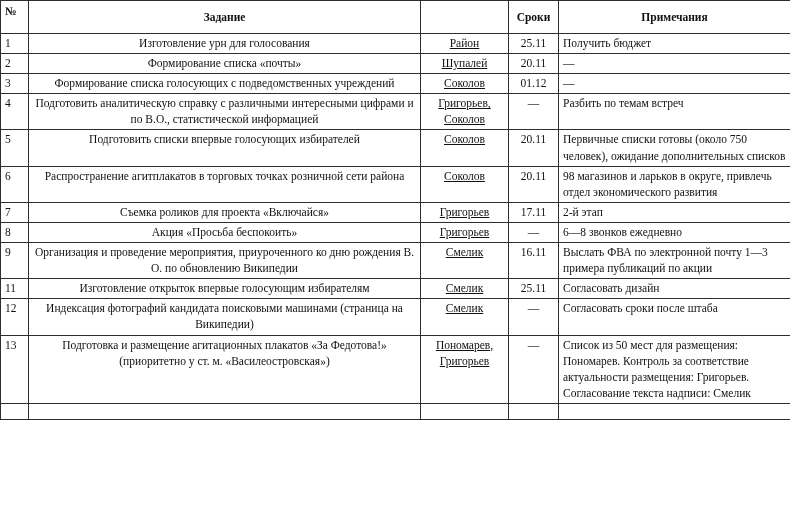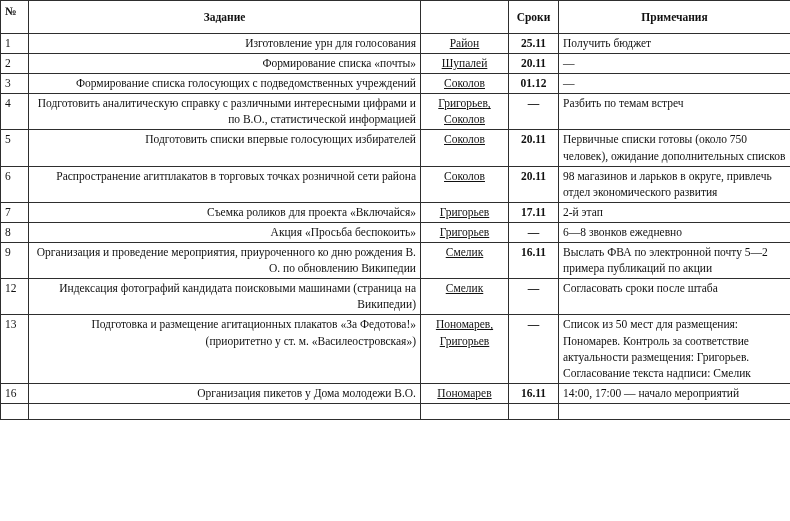--- a/index.html
+++ b/index.html
@@ -39,23 +39,23 @@
   table.doc-table thead th.col-num {
     text-align: left;
     vertical-align: top;
   }
   col.c-num   { width: 28px; }
   col.c-task  { width: 392px; }
   col.c-who   { width: 88px; }
   col.c-due   { width: 50px; }
   col.c-note  { width: 232px; }
   td.num  { text-align: left; }
-  td.task { text-align: right; }
+  td.task { text-align: center; }
   td.who  { text-align: center; text-decoration: underline; }
-  td.due  { text-align: center; font-weight: bold; }
+  td.due  { text-align: center; }
   td.note { text-align: left; }
   tbody tr:last-child td { height: 12px; }
 </style>
 </head>
 <body>
 
 <table class="doc-table">
   <colgroup>
     <col class="c-num">
     <col class="c-task">
@@ -127,44 +127,44 @@
     <td class="task">Акция «Просьба беспокоить»</td>
     <td class="who">Григорьев</td>
     <td class="due">—</td>
     <td class="note">6—8 звонков ежедневно</td>
   </tr>
       <tr>
     <td class="num">9</td>
     <td class="task">Организация и проведение мероприятия, приуроченного ко дню рождения В. О. по обновлению Википедии</td>
     <td class="who">Смелик</td>
     <td class="due">16.11</td>
-    <td class="note">Выслать ФВА по электронной почту 5—2 примера публикаций по акции</td>
+    <td class="note">Выслать ФВА по электронной почту 1—3 примера публикаций по акции</td>
+  </tr>
+      <tr>
+    <td class="num">11</td>
+    <td class="task">Изготовление открыток впервые голосующим избирателям</td>
+    <td class="who">Смелик</td>
+    <td class="due">25.11</td>
+    <td class="note">Согласовать дизайн</td>
   </tr>
       <tr>
     <td class="num">12</td>
     <td class="task">Индексация фотографий кандидата поисковыми машинами (страница на Википедии)</td>
     <td class="who">Смелик</td>
     <td class="due">—</td>
     <td class="note">Согласовать сроки после штаба</td>
   </tr>
       <tr>
     <td class="num">13</td>
     <td class="task">Подготовка и размещение агитационных плакатов «За Федотова!» (приоритетно у ст. м. «Василеостровская»)</td>
     <td class="who">Пономарев, Григорьев</td>
     <td class="due">—</td>
     <td class="note">Список из 50 мест для размещения: Пономарев. Контроль за соответствие актуальности размещения: Григорьев. Согласование текста надписи: Смелик</td>
   </tr>
       <tr>
-    <td class="num">16</td>
-    <td class="task">Организация пикетов у Дома молодежи В.О.</td>
-    <td class="who">Пономарев</td>
-    <td class="due">16.11</td>
-    <td class="note">14:00, 17:00 — начало мероприятий</td>
-  </tr>
-      <tr>
     <td class="num"></td>
     <td class="task"></td>
     <td class="who"></td>
     <td class="due"></td>
     <td class="note"></td>
   </tr>
     </tbody>
 </table>
 
 </body></html>

